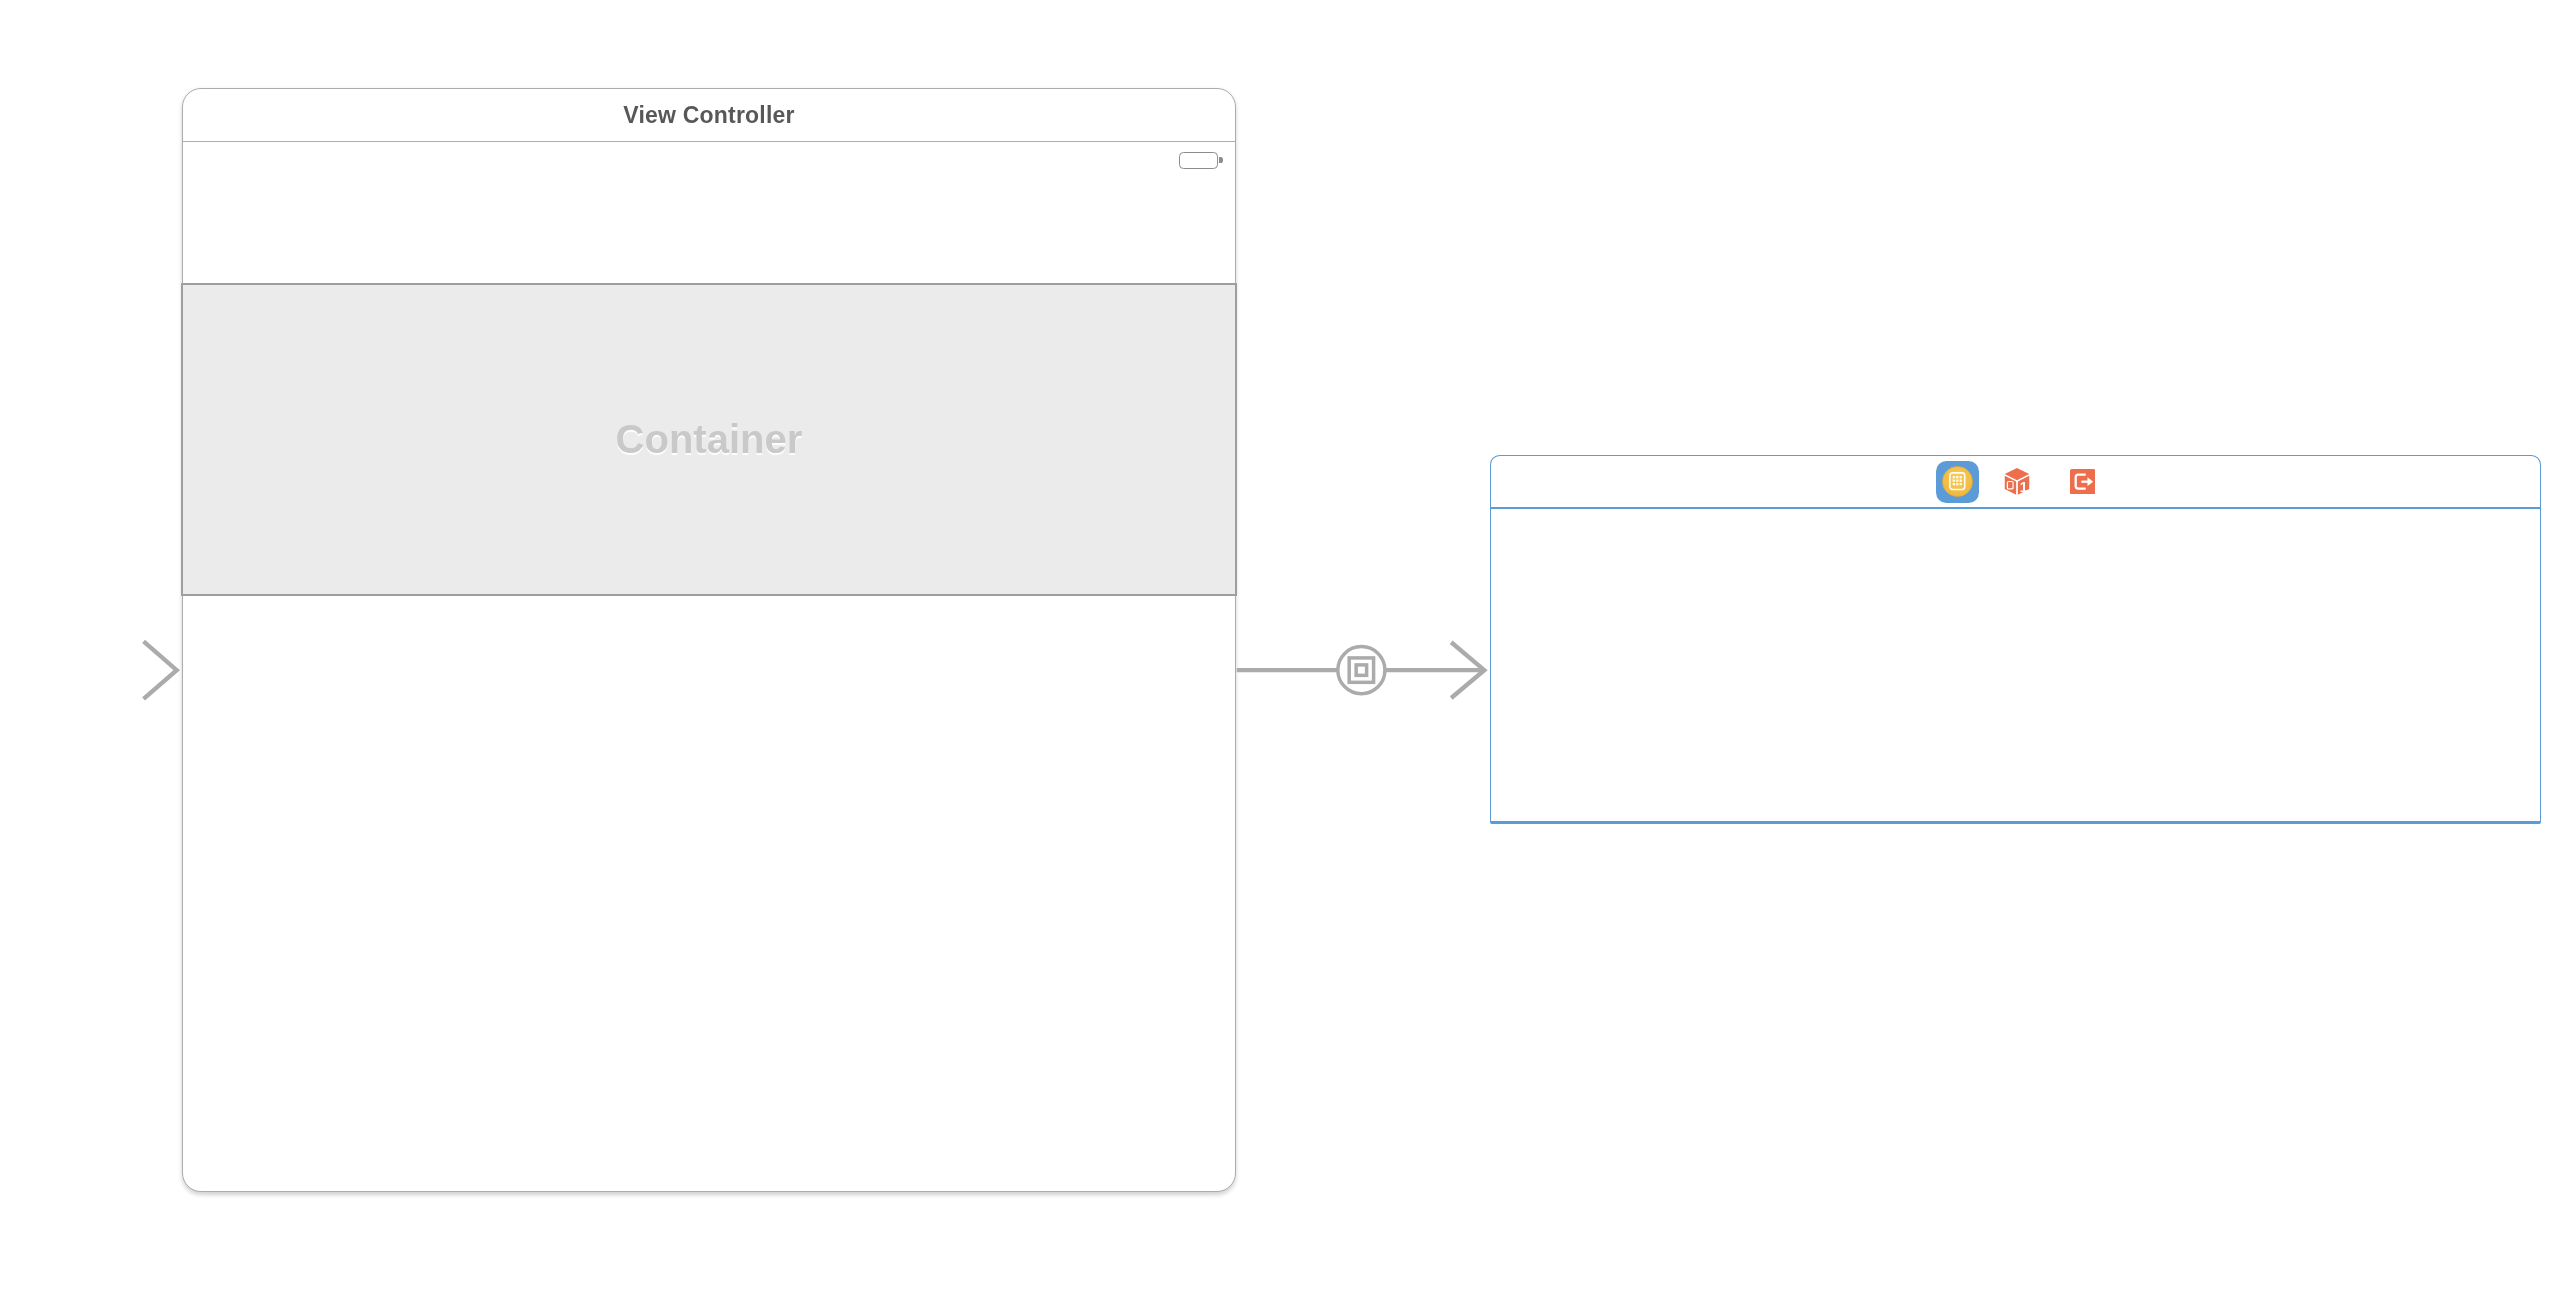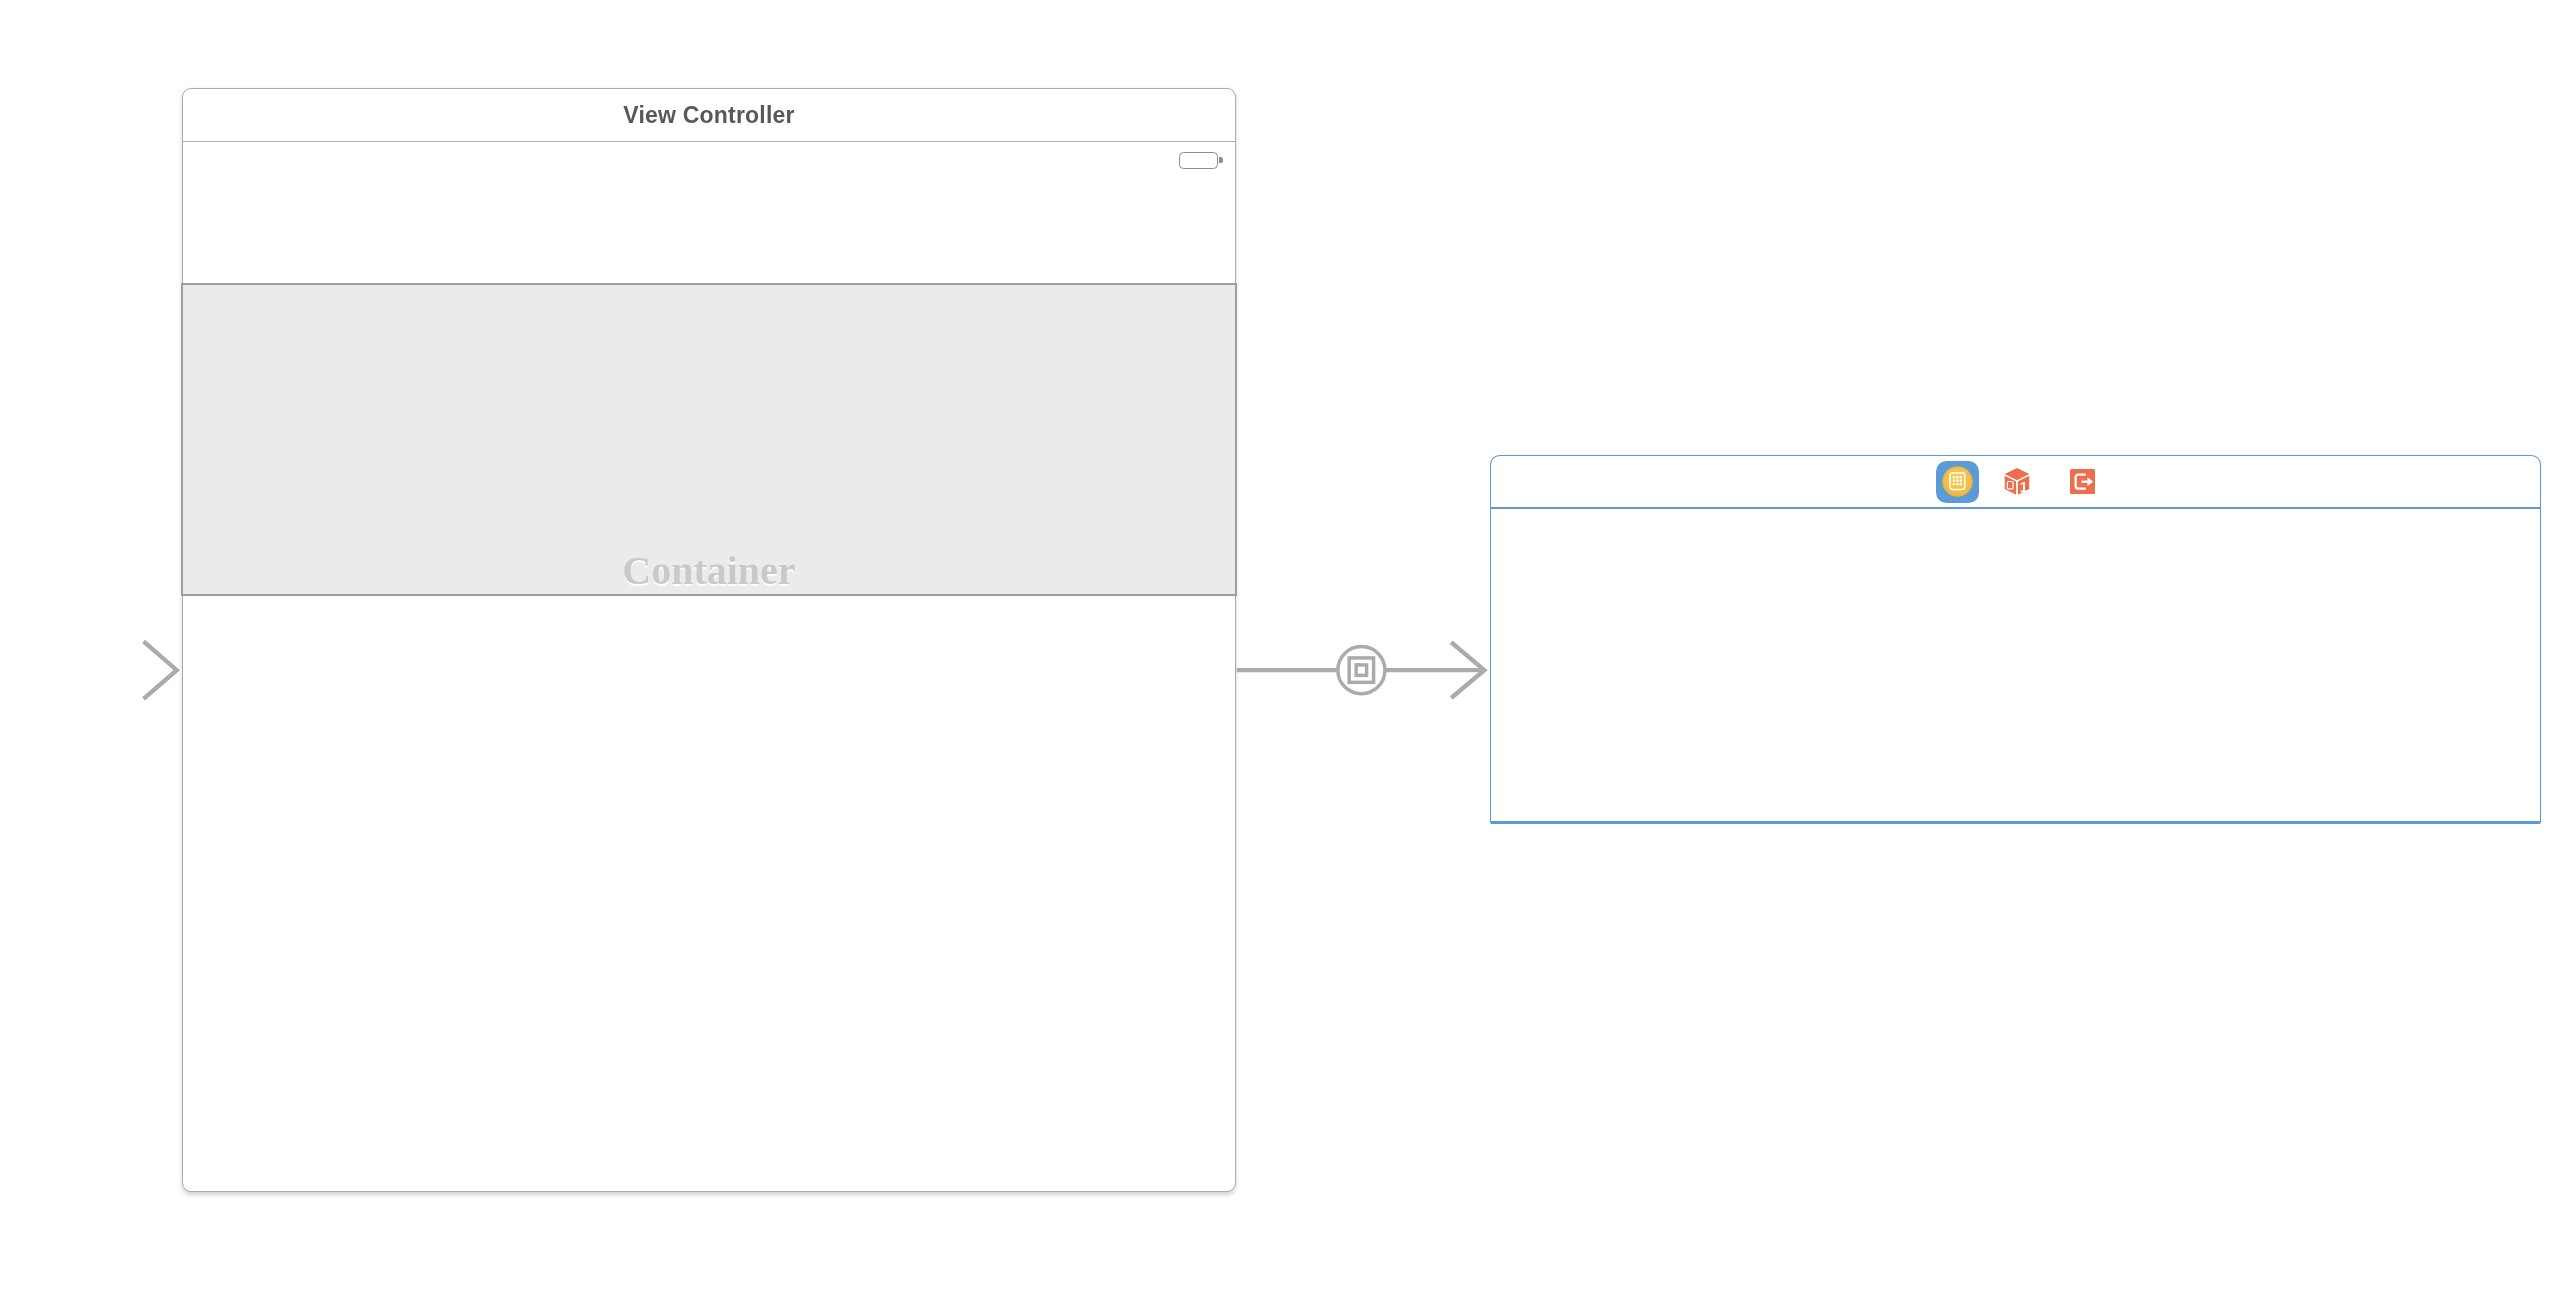--- a/index.html
+++ b/index.html
@@ -13,21 +13,21 @@
     overflow: hidden;
   }
 
   
   .scene-left {
     position: absolute;
     left: 182px; top: 88px;
     width: 1054px; height: 1104px;
     background: #FFFFFF;
     border: 1.8px solid #ACACAC;
-    border-radius: 9px;
+    border-radius: 19px;
     box-shadow: 0 2.6px 4.4px rgba(0,0,0,0.18);
   }
   .scene-titlebar {
     position: absolute;
     left: 0; top: 0; right: 0;
     height: 53px;
     border-bottom: 1.8px solid #ACACAC;
     display: flex; align-items: center; justify-content: center;
   }
   .scene-title {
@@ -56,21 +56,21 @@
     background: #8C8C8C;
     border-radius: 0 2.6px 2.6px 0;
   }
   .container-view {
     position: absolute;
     left: -1.8px; top: 194px;
     width: calc(100% + 3.5px);
     height: 313px;
     background: #EBEBEB;
     border: 2.6px solid #9E9E9E;
-    display: flex; align-items: flex-end; justify-content: center; font-family: Liberation Serif, serif;
+    display: flex; align-items: center; justify-content: center;
   }
   .container-label {
     font-size: 40px;
     font-weight: bold;
     color: #C9C9C9;
     text-shadow: 0 1.8px 0.9px rgba(255,255,255,0.95);
   }
 
   
   .entry-arrow-svg { position: absolute; left: 0; top: 637px; }

